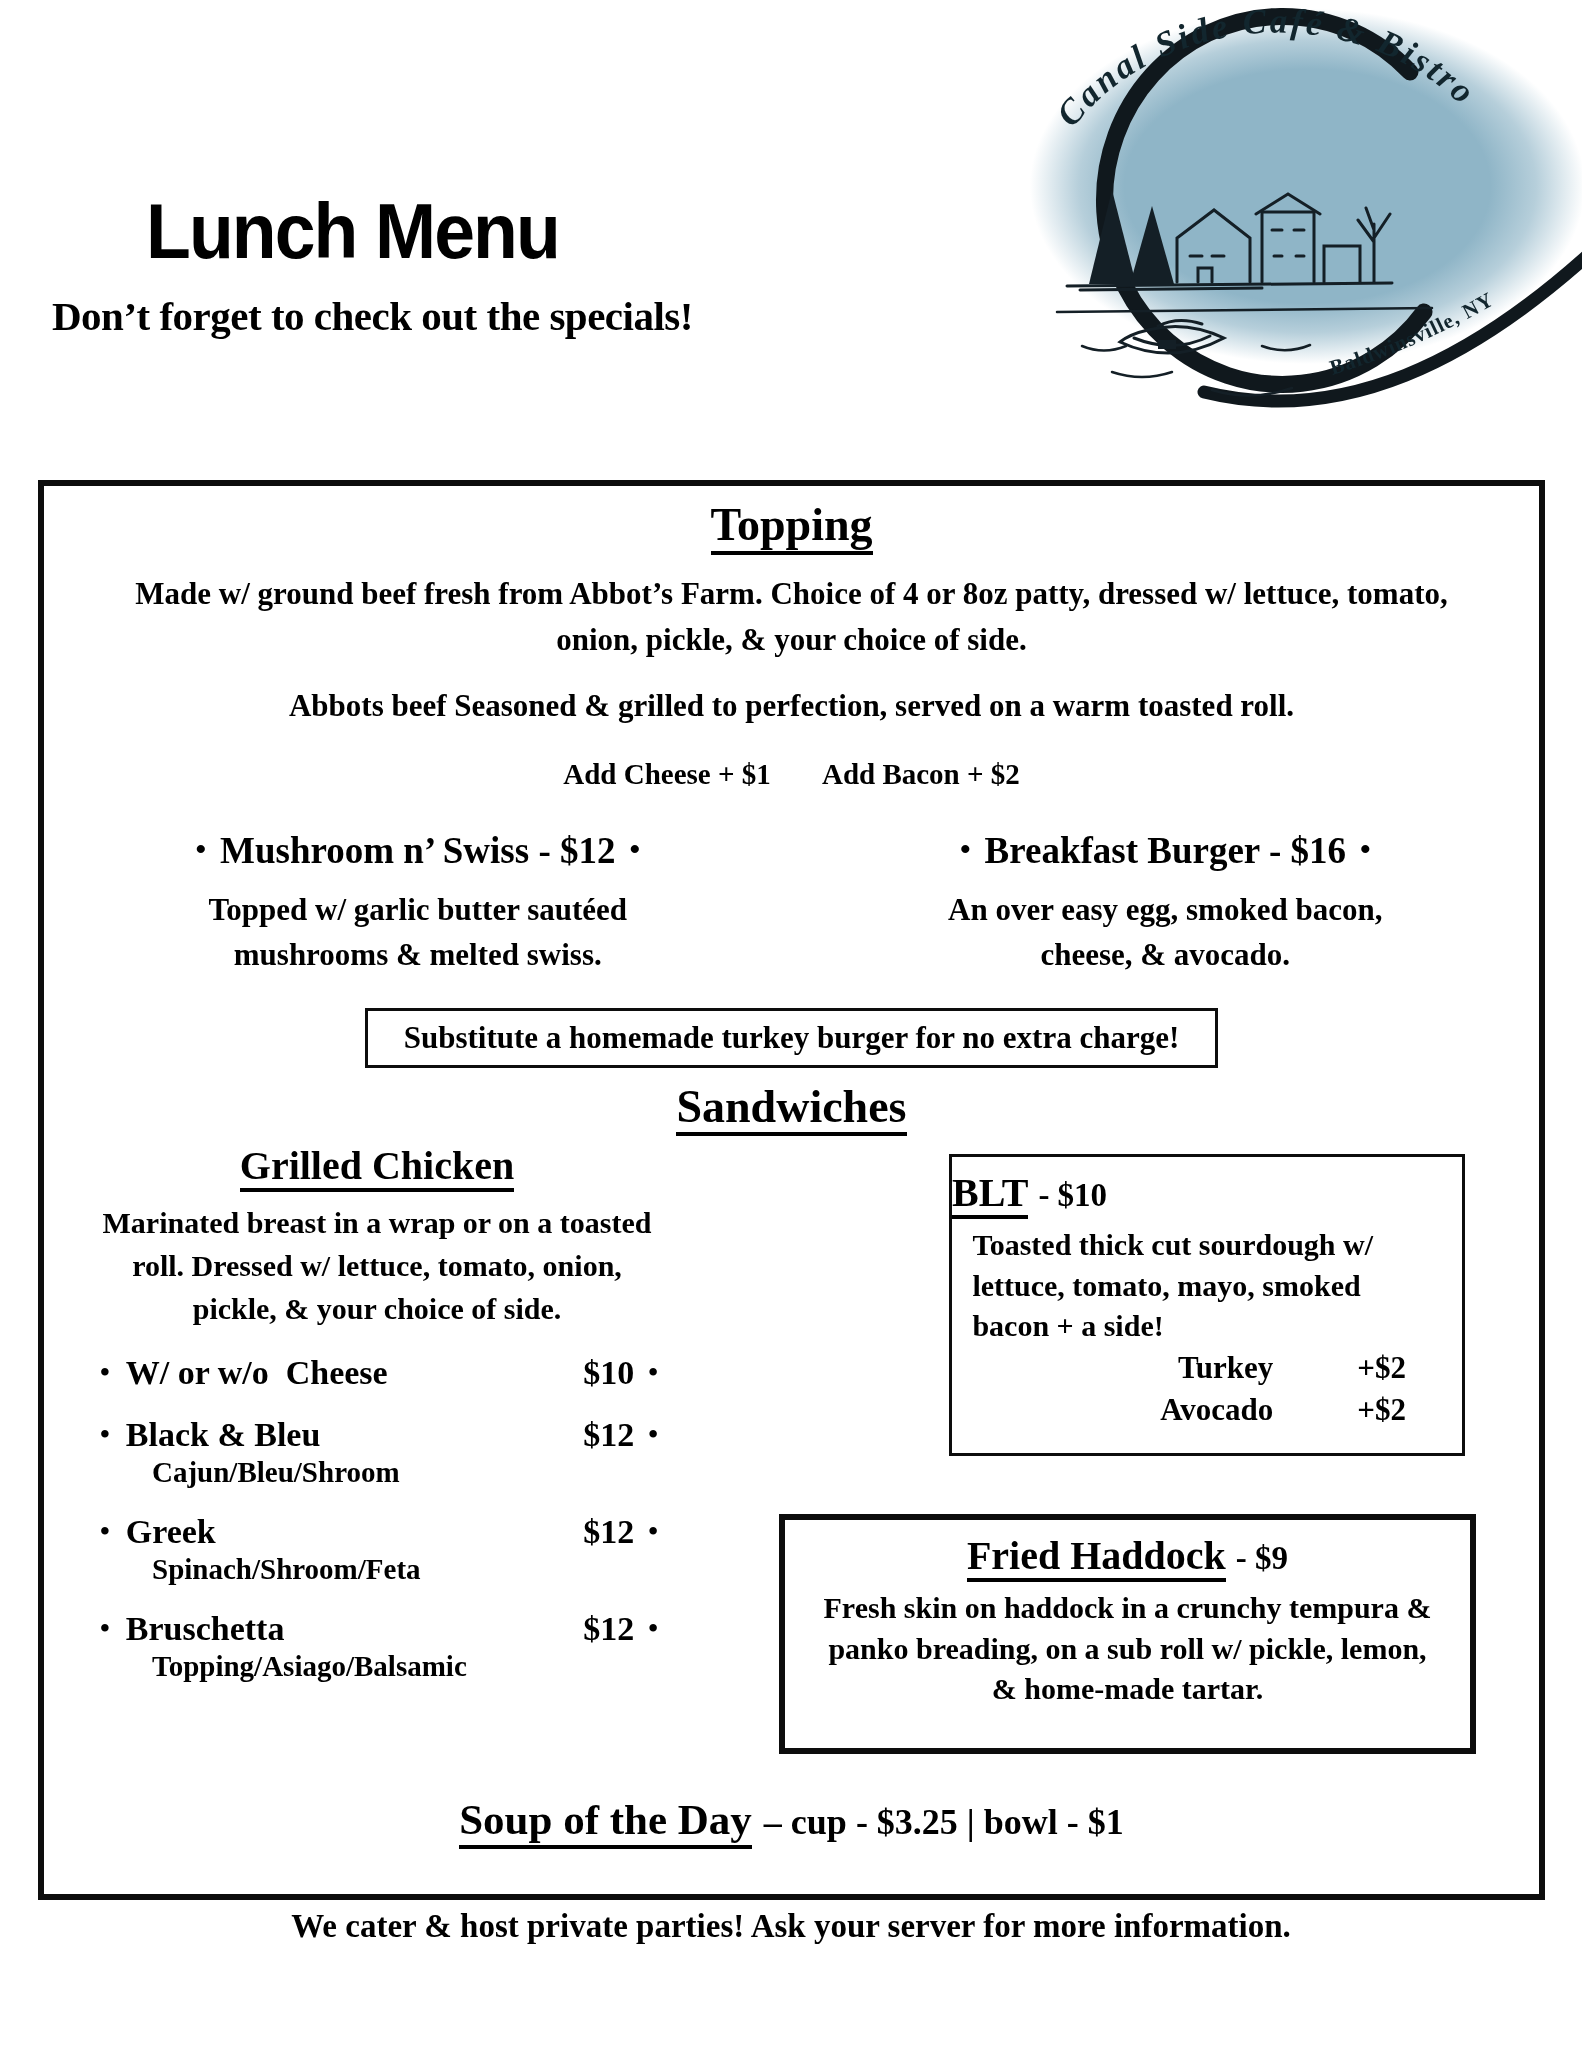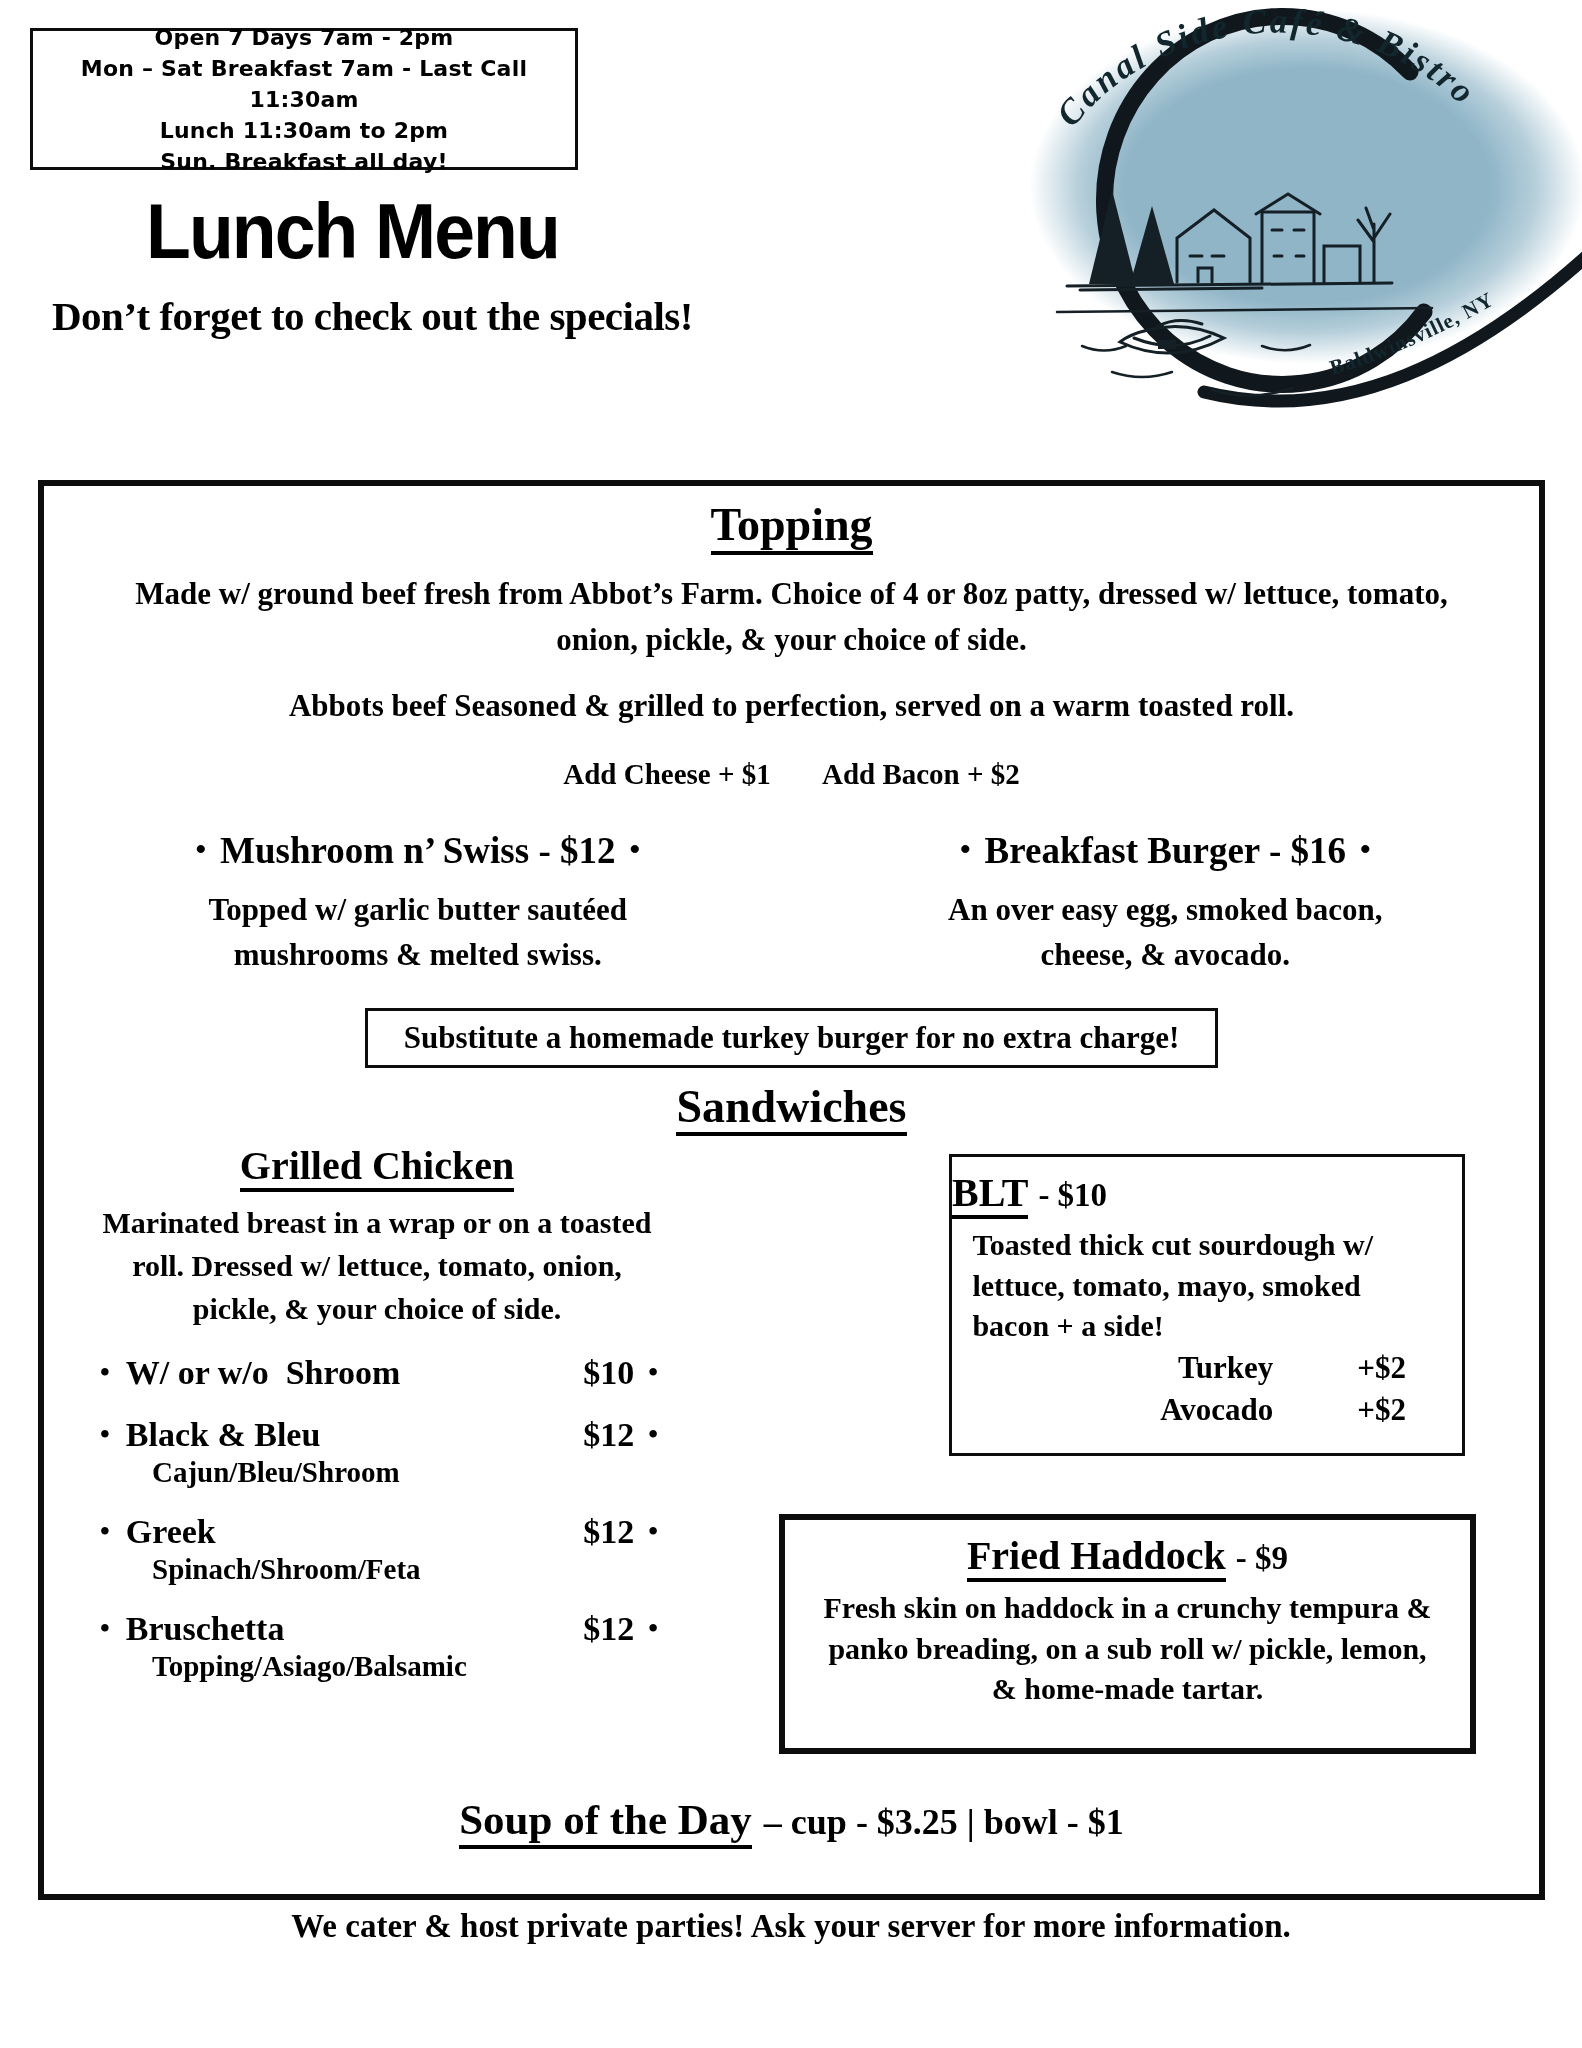--- a/index.html
+++ b/index.html
@@ -63,26 +63,20 @@
   .footer{position:absolute;left:0;top:1908px;width:100%;margin:0;text-align:center;
           font-weight:bold;font-size:33px;}
 </style>
 </head>
 <body>
 
 <div class="page">
 
   <div class="header">
 
-    <div class="hours-box">
-      <div>Open 7 Days 7am  -  2pm</div>
-      <div>Mon – Sat Breakfast 7am - Last Call 11:30am</div>
-      <div>Lunch 11:30am to 2pm</div>
-      <div>Sun. Breakfast all day!</div>
-    </div>
 
     <div class="logo">
       <svg viewBox="0 0 628 418">
         <defs>
           <path id="arcpath" d="M 70 268 A 245 215 0 0 1 560 240" fill="none"></path>
           <path id="tailtext" d="M 330 392 C 430 368 520 322 612 262" fill="none"></path>
         </defs>
 
         <path d="M 448 78 A 178 184 0 1 0 462 318" fill="none" stroke="#10181d" stroke-width="17" stroke-linecap="round"></path>
 
@@ -170,21 +164,21 @@
 
     <div class="sand-area">
 
       <div class="gc">
         <h3>
           <span class="u">Grilled Chicken</span>
         </h3>
         <p class="gc-desc">Marinated breast in a wrap or on a toasted roll.  Dressed w/ lettuce, tomato, onion, pickle, &amp; your choice of side.</p>
 
         <div class="gc-item">
-          <span><span class="bdot">•</span><span class="gc-name">W/ or w/o  Shroom</span></span>
+          <span><span class="bdot">•</span><span class="gc-name">W/ or w/o  Cheese</span></span>
           <span class="gc-right"><span>$10</span><span class="bdot">•</span></span>
         </div>
 
         <div class="gc-item">
           <span><span class="bdot">•</span><span class="gc-name">Black &amp; Bleu</span></span>
           <span class="gc-right"><span>$12</span><span class="bdot">•</span></span>
         </div>
         <div class="gc-sub">Cajun/Bleu/Shroom</div>
 
         <div class="gc-item">

